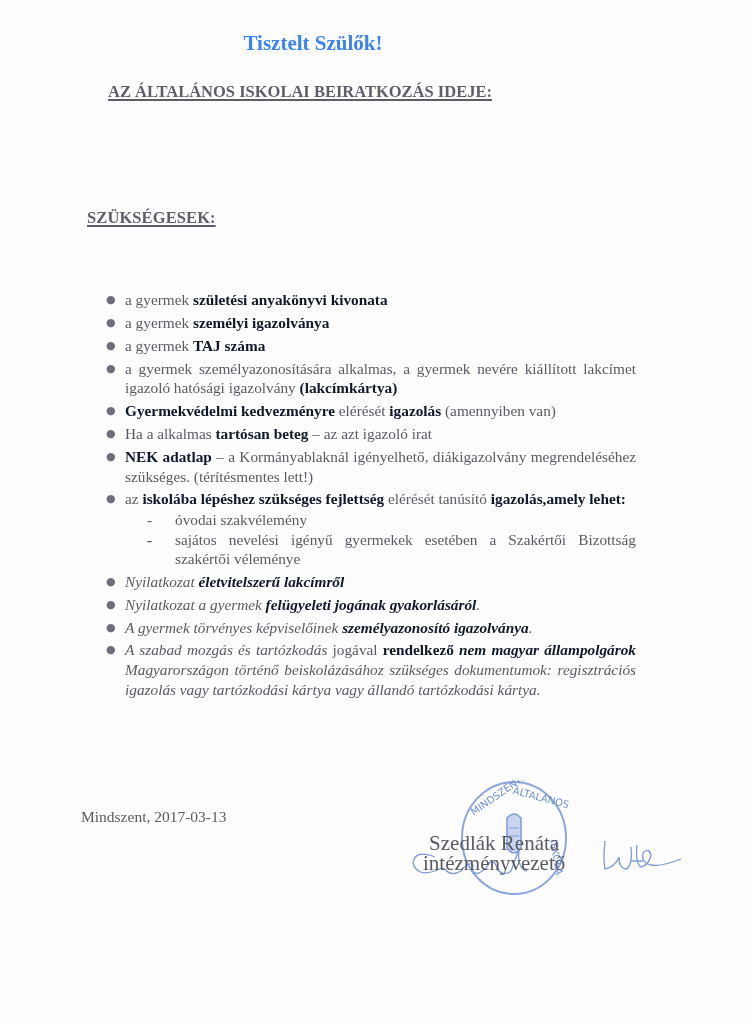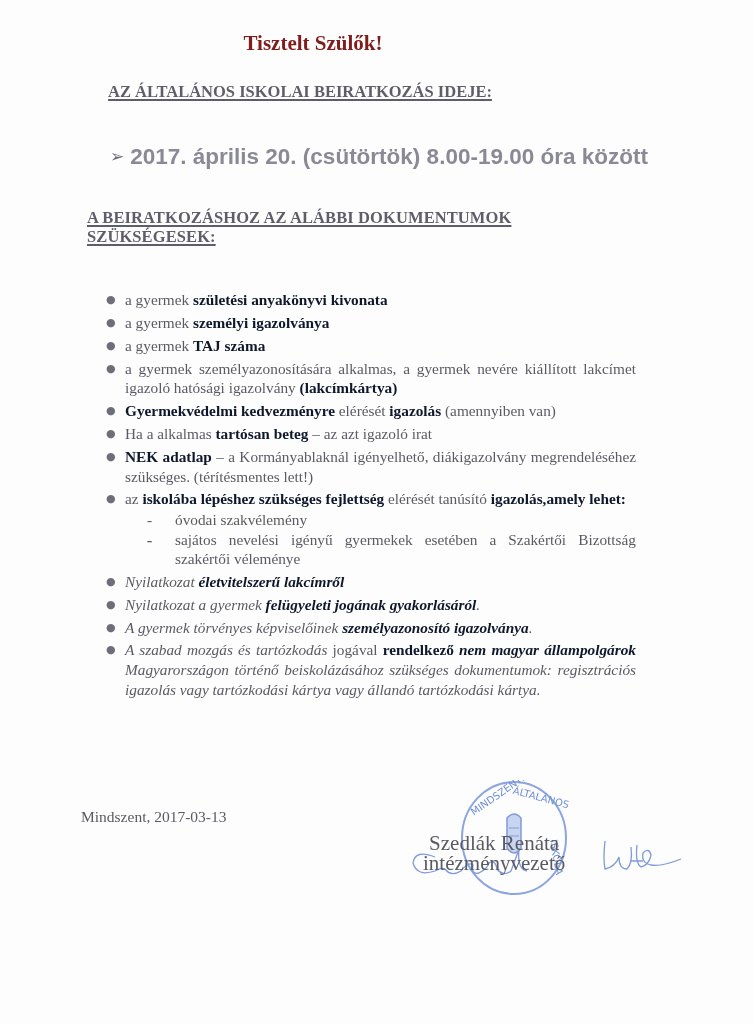--- a/index.html
+++ b/index.html
@@ -3,21 +3,21 @@
   <meta charset="utf-8">
   <style>
     html, body { margin: 0; padding: 0; }
     body {
       width: 754px; height: 1024px; background: #fdfdfd; position: relative; overflow: hidden;
       font-family: "Liberation Serif", serif; color: #55555f;
     }
     .abs { position: absolute; }
     .title {
       top: 31px; left: 0; width: 626px; text-align: center;
-      font-size: 21px; font-weight: bold; color: #7f1d1d;
+      font-size: 21px; font-weight: bold; color: #3b82f6;
     }
     .h-underline { text-decoration: underline; text-decoration-thickness: 1.5px; text-underline-offset: 2px; }
     .subtitle {
       top: 82px; left: 0; width: 600px; text-align: center;
       font-size: 16.5px; font-weight: bold; color: #5e5e6a;
     }
     .dates { top: 142px; left: 110px; font-family: "Liberation Sans", sans-serif; font-size: 22.5px; font-weight: bold; color: #8a8a96; line-height: 29px; }
     .dates .row { white-space: nowrap; }
     .dates .arrow { font-family: "DejaVu Sans", sans-serif; font-size: 17px; font-weight: normal; color: #6c6c76; margin-right: 6px; position: relative; top: -2px; }
     .docs-heading {
@@ -36,25 +36,23 @@
     .stamp { top: 780px; left: 452px; width: 140px; height: 118px; }
     .sig { top: 835px; left: 405px; width: 300px; height: 50px; }
   </style>
 </head>
 <body>
 
 <div class="abs title">Tisztelt Szülők!</div>
 <div class="abs subtitle"><span class="h-underline">AZ ÁLTALÁNOS ISKOLAI BEIRATKOZÁS IDEJE:</span></div>
 
 <div class="abs dates">
-  <div class="row"><span class="arrow">➢</span><span>2017. április 20. (csütörtök) 8.00-19.00 óra között</span></div>
 </div>
 
 <div class="abs docs-heading">
-  <div><span class="h-underline">A BEIRATKOZÁSHOZ AZ ALÁBBI DOKUMENTUMOK</span></div>
   <div><span class="h-underline">SZÜKSÉGESEK:</span></div>
 </div>
 
 <div class="abs list">
   <div class="li"><span class="bullet">●</span><span>a gyermek </span><b>születési anyakönyvi kivonata</b></div>
   <div class="li"><span class="bullet">●</span><span>a gyermek </span><b>személyi igazolványa</b></div>
   <div class="li"><span class="bullet">●</span><span>a gyermek </span><b>TAJ száma</b></div>
   <div class="li"><span class="bullet">●</span><span>a gyermek személyazonosítására alkalmas, a gyermek nevére kiállított lakcímet igazoló hatósági igazolvány </span><b>(lakcímkártya)</b></div>
   <div class="li"><span class="bullet">●</span><b>Gyermekvédelmi kedvezményre</b><span> elérését </span><b>igazolás</b><span> (amennyiben van)</span></div>
   <div class="li"><span class="bullet">●</span><span>Ha a alkalmas </span><b>tartósan beteg</b><span> – az azt  igazoló irat</span></div>

